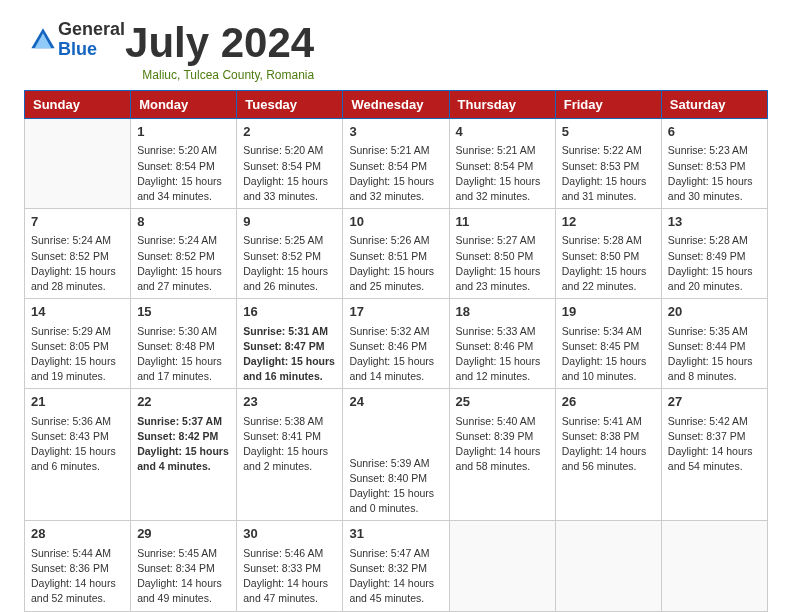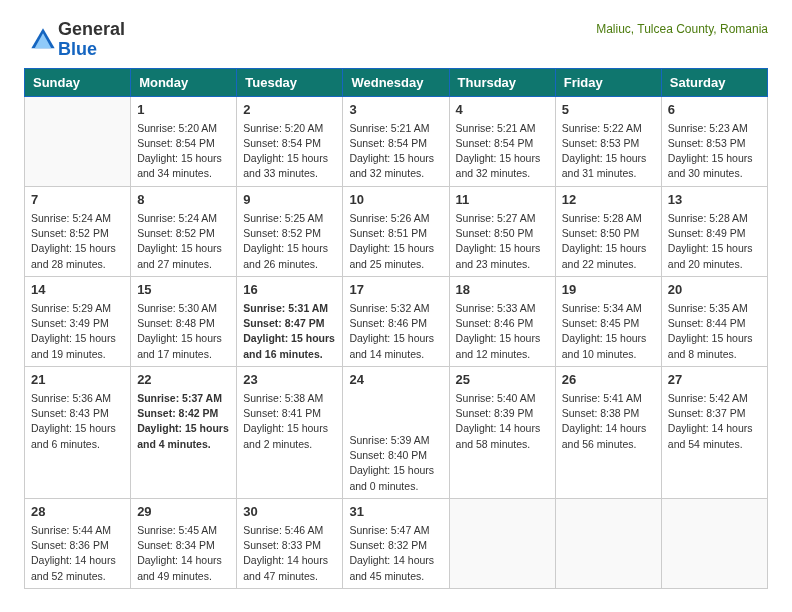--- a/index.html
+++ b/index.html
@@ -5,21 +5,21 @@
     * { box-sizing: border-box; margin: 0; padding: 0; }
     body {
       font-family: Arial, sans-serif;
       background: #fff;
       width: 792px;
       min-height: 612px;
       padding: 20px 24px 20px 24px;
     }
     .header-area {
       display: flex;
-      justify-content: space-between;
+      justify-content: flex-start;
       align-items: flex-start;
       margin-bottom: 1px;
     }
     .logo {
       display: flex;
       align-items: center;
       gap: 0;
     }
     .logo-text {
       display: flex;
@@ -55,21 +55,21 @@
       color: #4d7c0f;
       margin-top: 2px;
     }
     .calendar {
       width: 100%;
       border-collapse: collapse;
       margin-top: 8px;
       font-size: 11px;
     }
     .calendar thead tr th {
-      background: #0f766e;
+      background: #b91c1c;
       color: #fff;
       text-align: left;
       padding: 6px 8px;
       font-size: 13px;
       font-weight: bold;
       border: 1px solid #1565c0;
     }
     .calendar tbody tr td {
       border: 1px solid #ccc;
       vertical-align: top;
@@ -102,20 +102,21 @@
     <svg class="logo-icon" viewBox="0 0 36 36">
       <polygon points="18,4 32,28 4,28" fill="#1565c0"></polygon>
       <polygon points="18,10 28,28 8,28" fill="#90caf9"></polygon>
     </svg>
     <div class="logo-text">
       <span class="logo-general">General</span>
       <span class="logo-blue">Blue</span>
     </div>
   </div>
   <div class="title-block">
+    <div class="main-title">July 2024</div>
     <div class="subtitle">Maliuc, Tulcea County, Romania</div>
   </div>
 </div>
 
 <table class="calendar">
   <thead>
     <tr>
       <th>Sunday</th>
       <th>Monday</th>
       <th>Tuesday</th>
@@ -206,21 +207,21 @@
           <span class="day-number">13</span>
           <div class="day-info" style="white-space: pre-line;">Sunrise: 5:28 AM
 Sunset: 8:49 PM
 Daylight: 15 hours and 20 minutes.</div>
         </td>
       </tr>
       <tr>
         <td>
           <span class="day-number">14</span>
           <div class="day-info" style="white-space: pre-line;">Sunrise: 5:29 AM
-Sunset: 3:49 PM
+Sunset: 8:05 PM
 Daylight: 15 hours and 19 minutes.</div>
         </td>
         <td>
           <span class="day-number">15</span>
           <div class="day-info" style="white-space: pre-line;">Sunrise: 5:30 AM
 Sunset: 8:48 PM
 Daylight: 15 hours and 17 minutes.</div>
         </td>
         <td>
           <span class="day-number">16</span>

